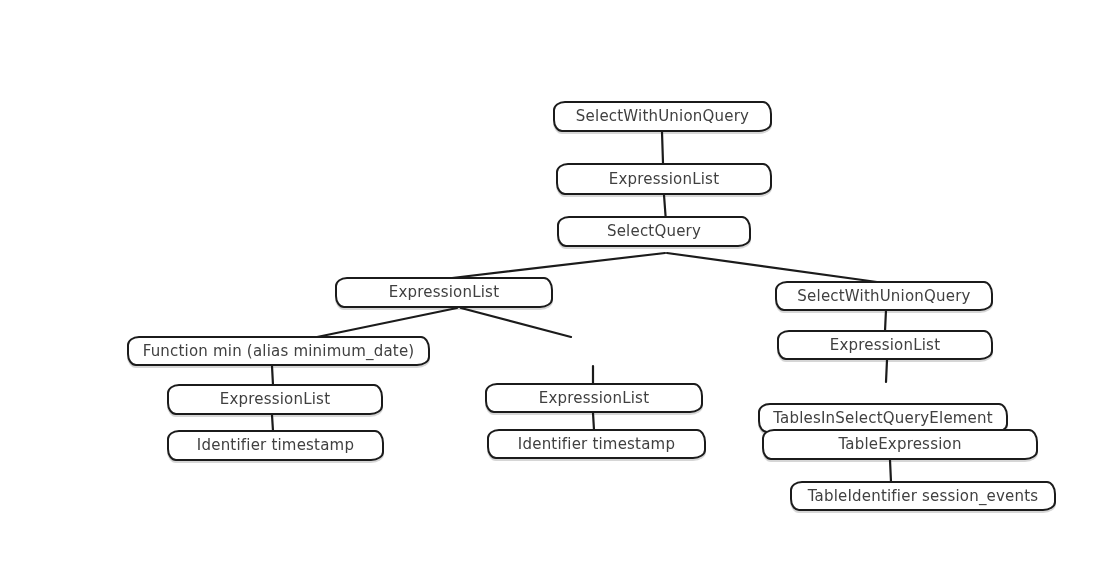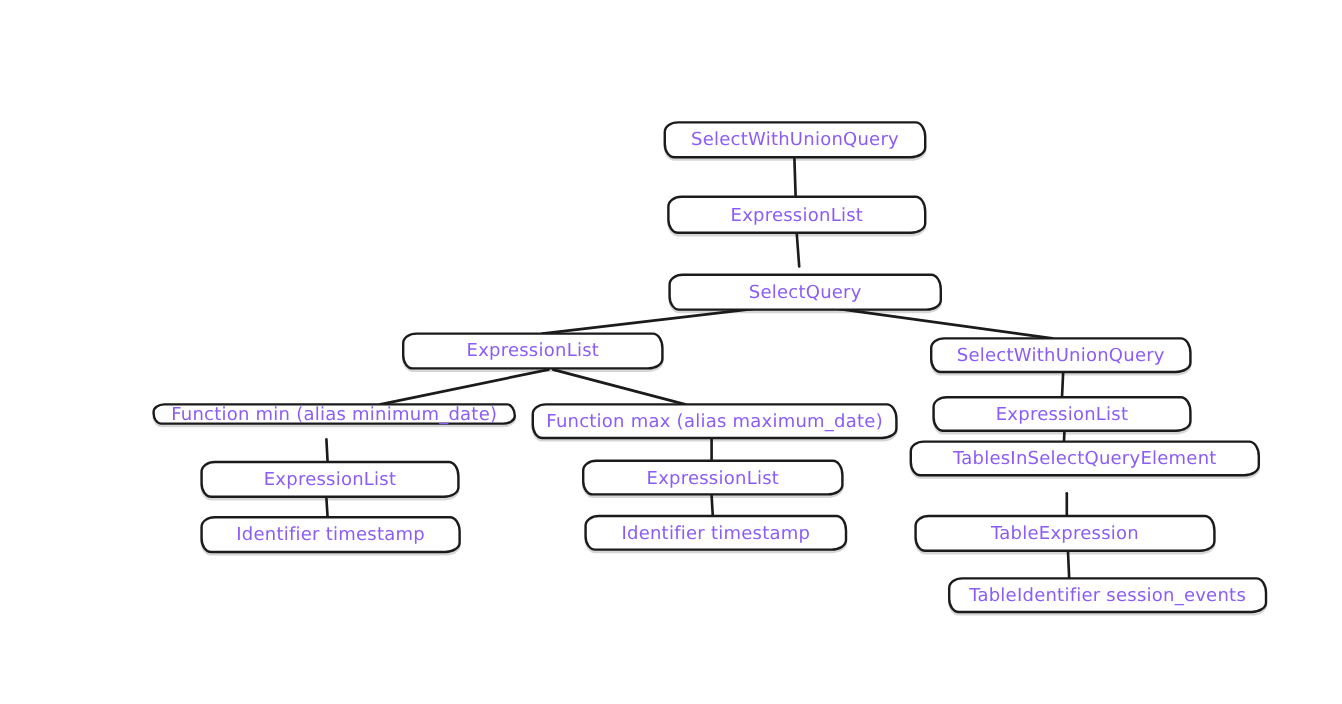--- a/index.html
+++ b/index.html
@@ -29,21 +29,21 @@
   .node {
     position: absolute;
     box-sizing: border-box;
     display: flex;
     align-items: center;
     justify-content: center;
     background: #ffffff;
     border: 2px solid #1b1b1b;
     border-radius: 12px 9px 13px 9px / 9px 13px 9px 12px;
     box-shadow: 0 2px 0 rgba(27, 27, 27, 0.18);
-    color: #8b5cf6;
+    color: #404040;
     font-size: 15px;
     line-height: 1;
     white-space: nowrap;
   }
   .node .label {
     padding: 0 4px;
     letter-spacing: 0.2px;
   }
 </style>
 </head>
@@ -69,39 +69,36 @@
   </svg>
 
   <div class="node" style="left:553px; top:101px; width:219px; height:31px;">
     <span class="label">SelectWithUnionQuery</span>
   </div>
 
   <div class="node" style="left:556px; top:163px; width:216px; height:32px;">
     <span class="label">ExpressionList</span>
   </div>
 
-  <div class="node" style="left:557px; top:228px; width:228px; height:31px;">
+  <div class="node" style="left:557px; top:216px; width:194px; height:31px;">
     <span class="label">SelectQuery</span>
   </div>
 
   <div class="node" style="left:335px; top:277px; width:218px; height:31px;">
     <span class="label">ExpressionList</span>
   </div>
 
   <div class="node" style="left:775px; top:281px; width:218px; height:30px;">
     <span class="label">SelectWithUnionQuery</span>
   </div>
 
-  <div class="node" style="left:127px; top:336px; width:303px; height:18px;">
+  <div class="node" style="left:127px; top:336px; width:303px; height:30px;">
     <span class="label">Function min (alias minimum_date)</span>
   </div>
 
-  <div class="node" style="left:443px; top:336px; width:305px; height:30px;">
-    <span class="label">Function max (alias maximum_date)</span>
-  </div>
 
   <div class="node" style="left:167px; top:384px; width:216px; height:31px;">
     <span class="label">ExpressionList</span>
   </div>
 
   <div class="node" style="left:167px; top:430px; width:217px; height:31px;">
     <span class="label">Identifier timestamp</span>
   </div>
 
   <div class="node" style="left:485px; top:383px; width:218px; height:30px;">
@@ -109,25 +106,25 @@
   </div>
 
   <div class="node" style="left:487px; top:429px; width:219px; height:30px;">
     <span class="label">Identifier timestamp</span>
   </div>
 
   <div class="node" style="left:777px; top:330px; width:216px; height:30px;">
     <span class="label">ExpressionList</span>
   </div>
 
-  <div class="node" style="left:758px; top:367px; width:292px; height:30px;">
+  <div class="node" style="left:758px; top:403px; width:250px; height:30px;">
     <span class="label">TablesInSelectQueryElement</span>
   </div>
 
-  <div class="node" style="left:762px; top:429px; width:251px; height:31px;">
+  <div class="node" style="left:762px; top:429px; width:276px; height:31px;">
     <span class="label">TableExpression</span>
   </div>
 
   <div class="node" style="left:751px; top:481px; width:266px; height:30px;margin-left:39px;">
     <span class="label">TableIdentifier session_events</span>
   </div>
 
 </div>
 
 </body></html>

